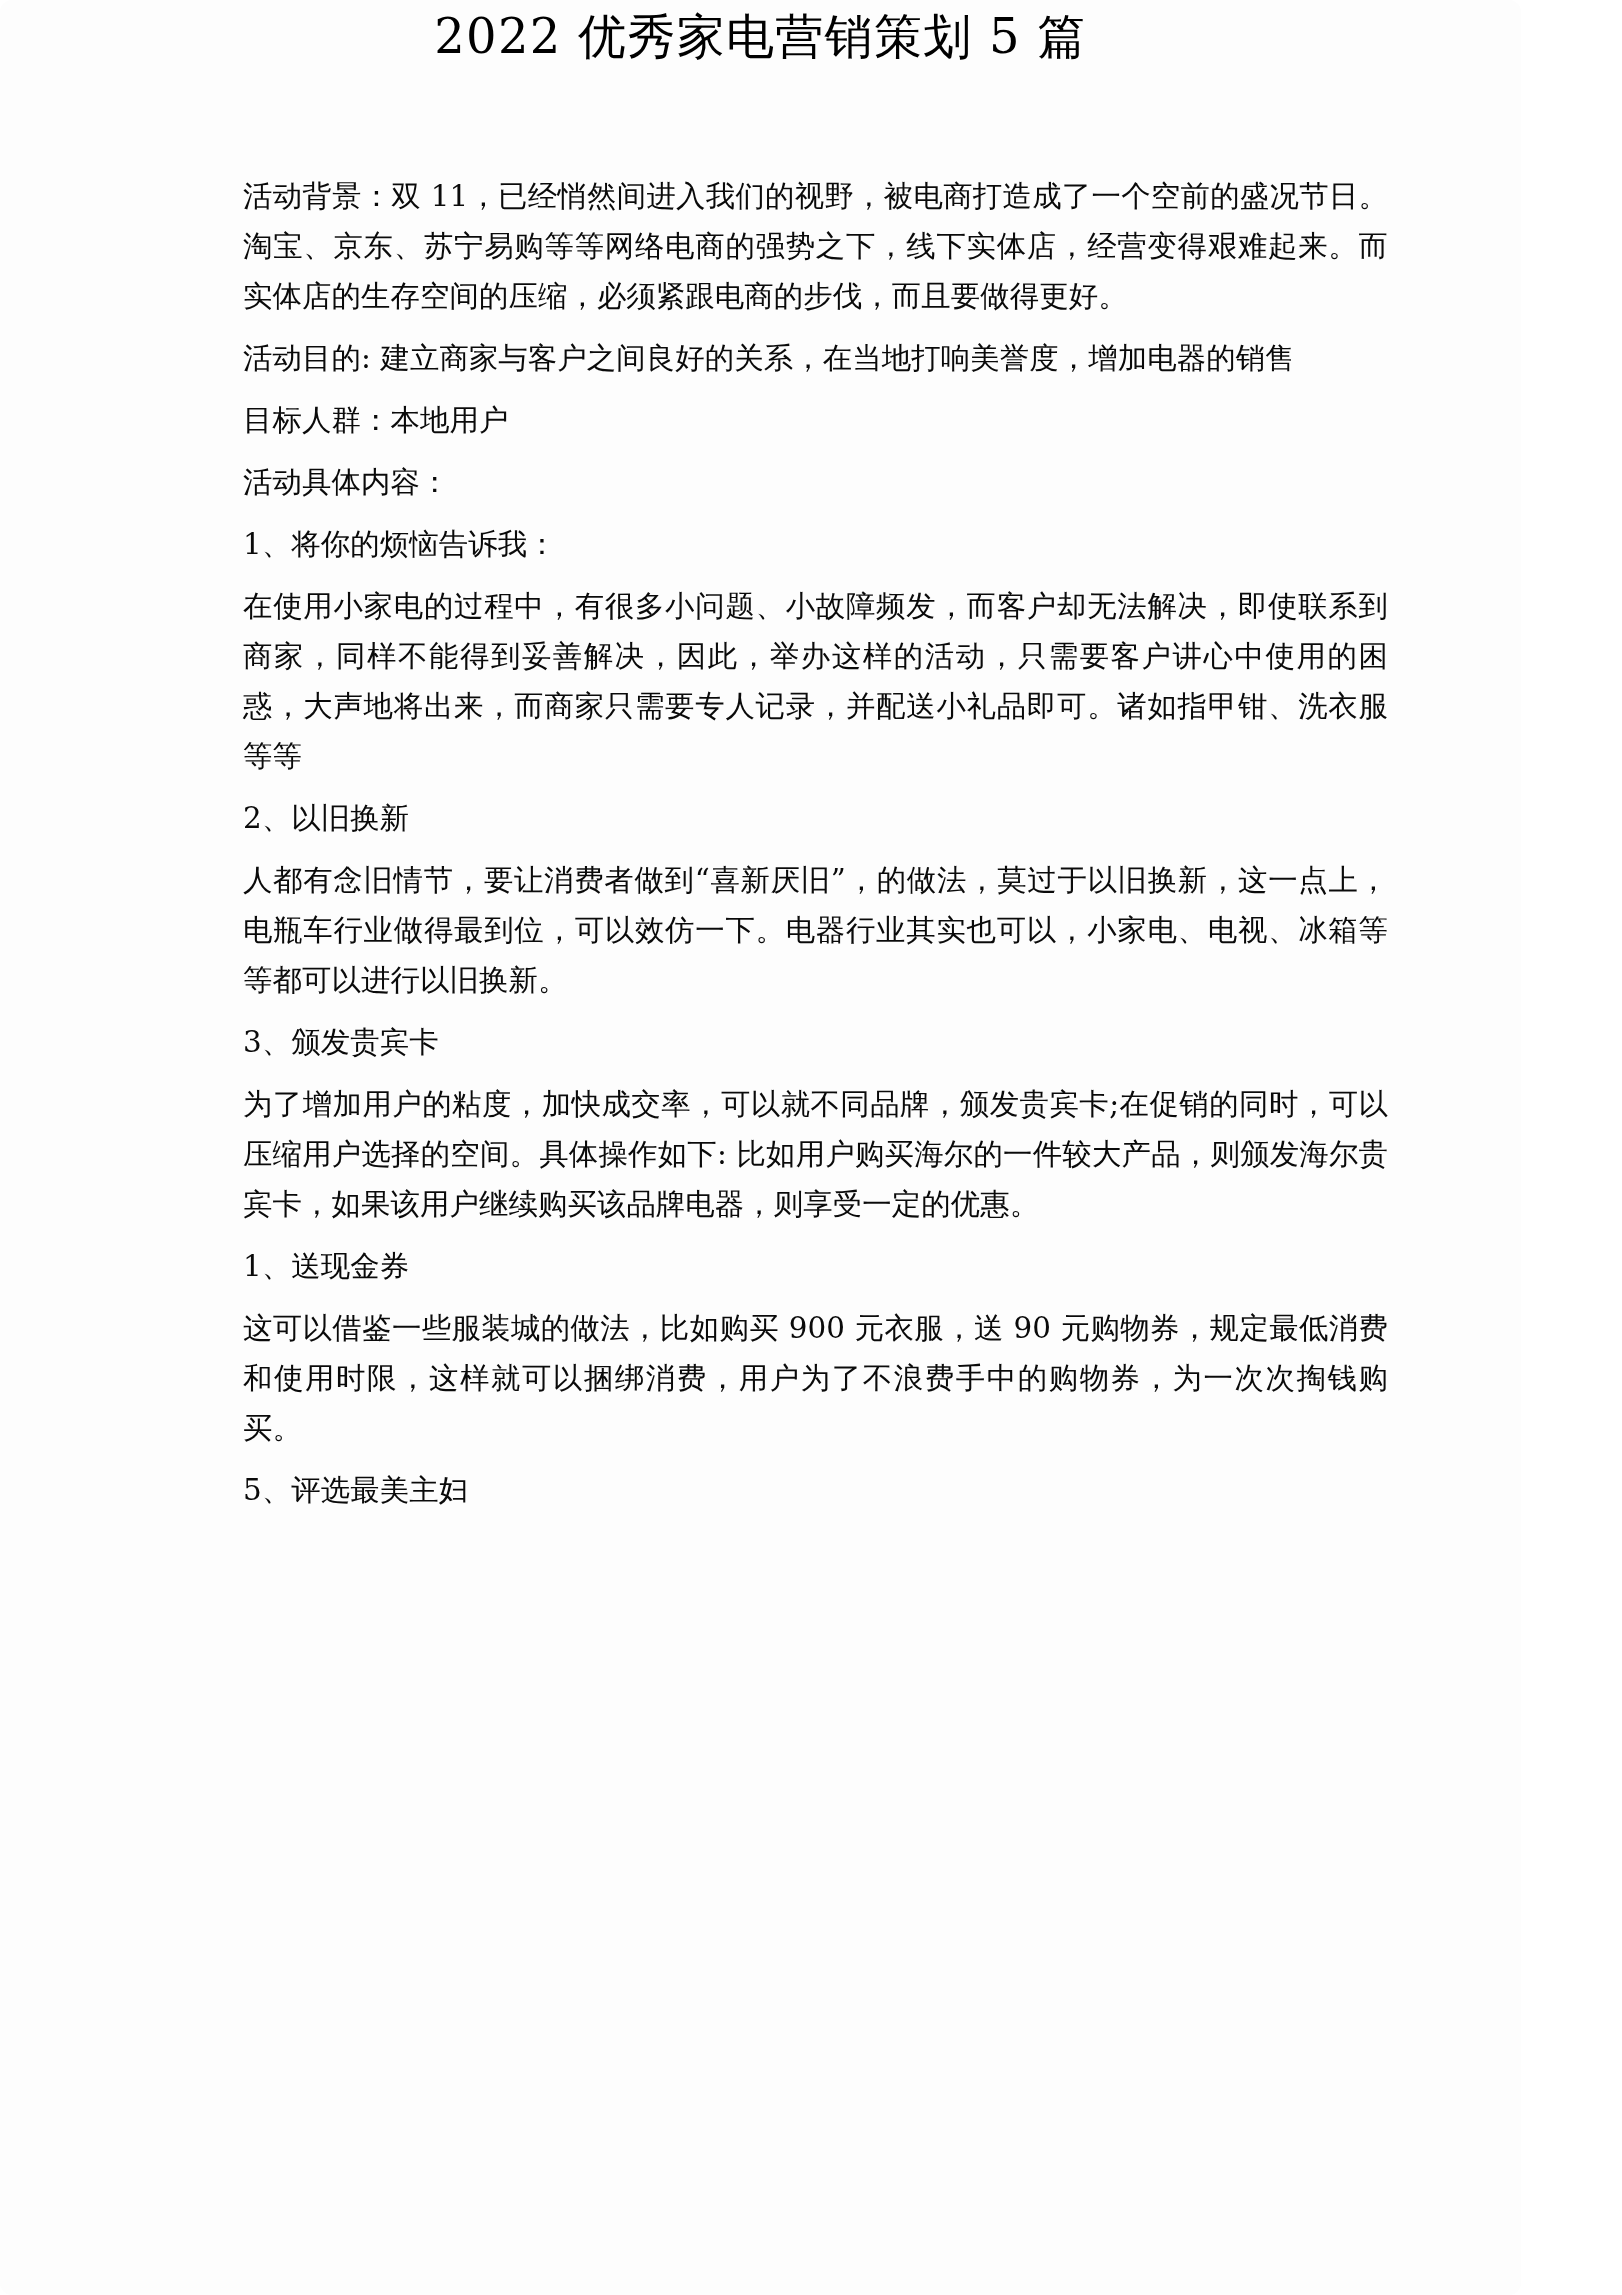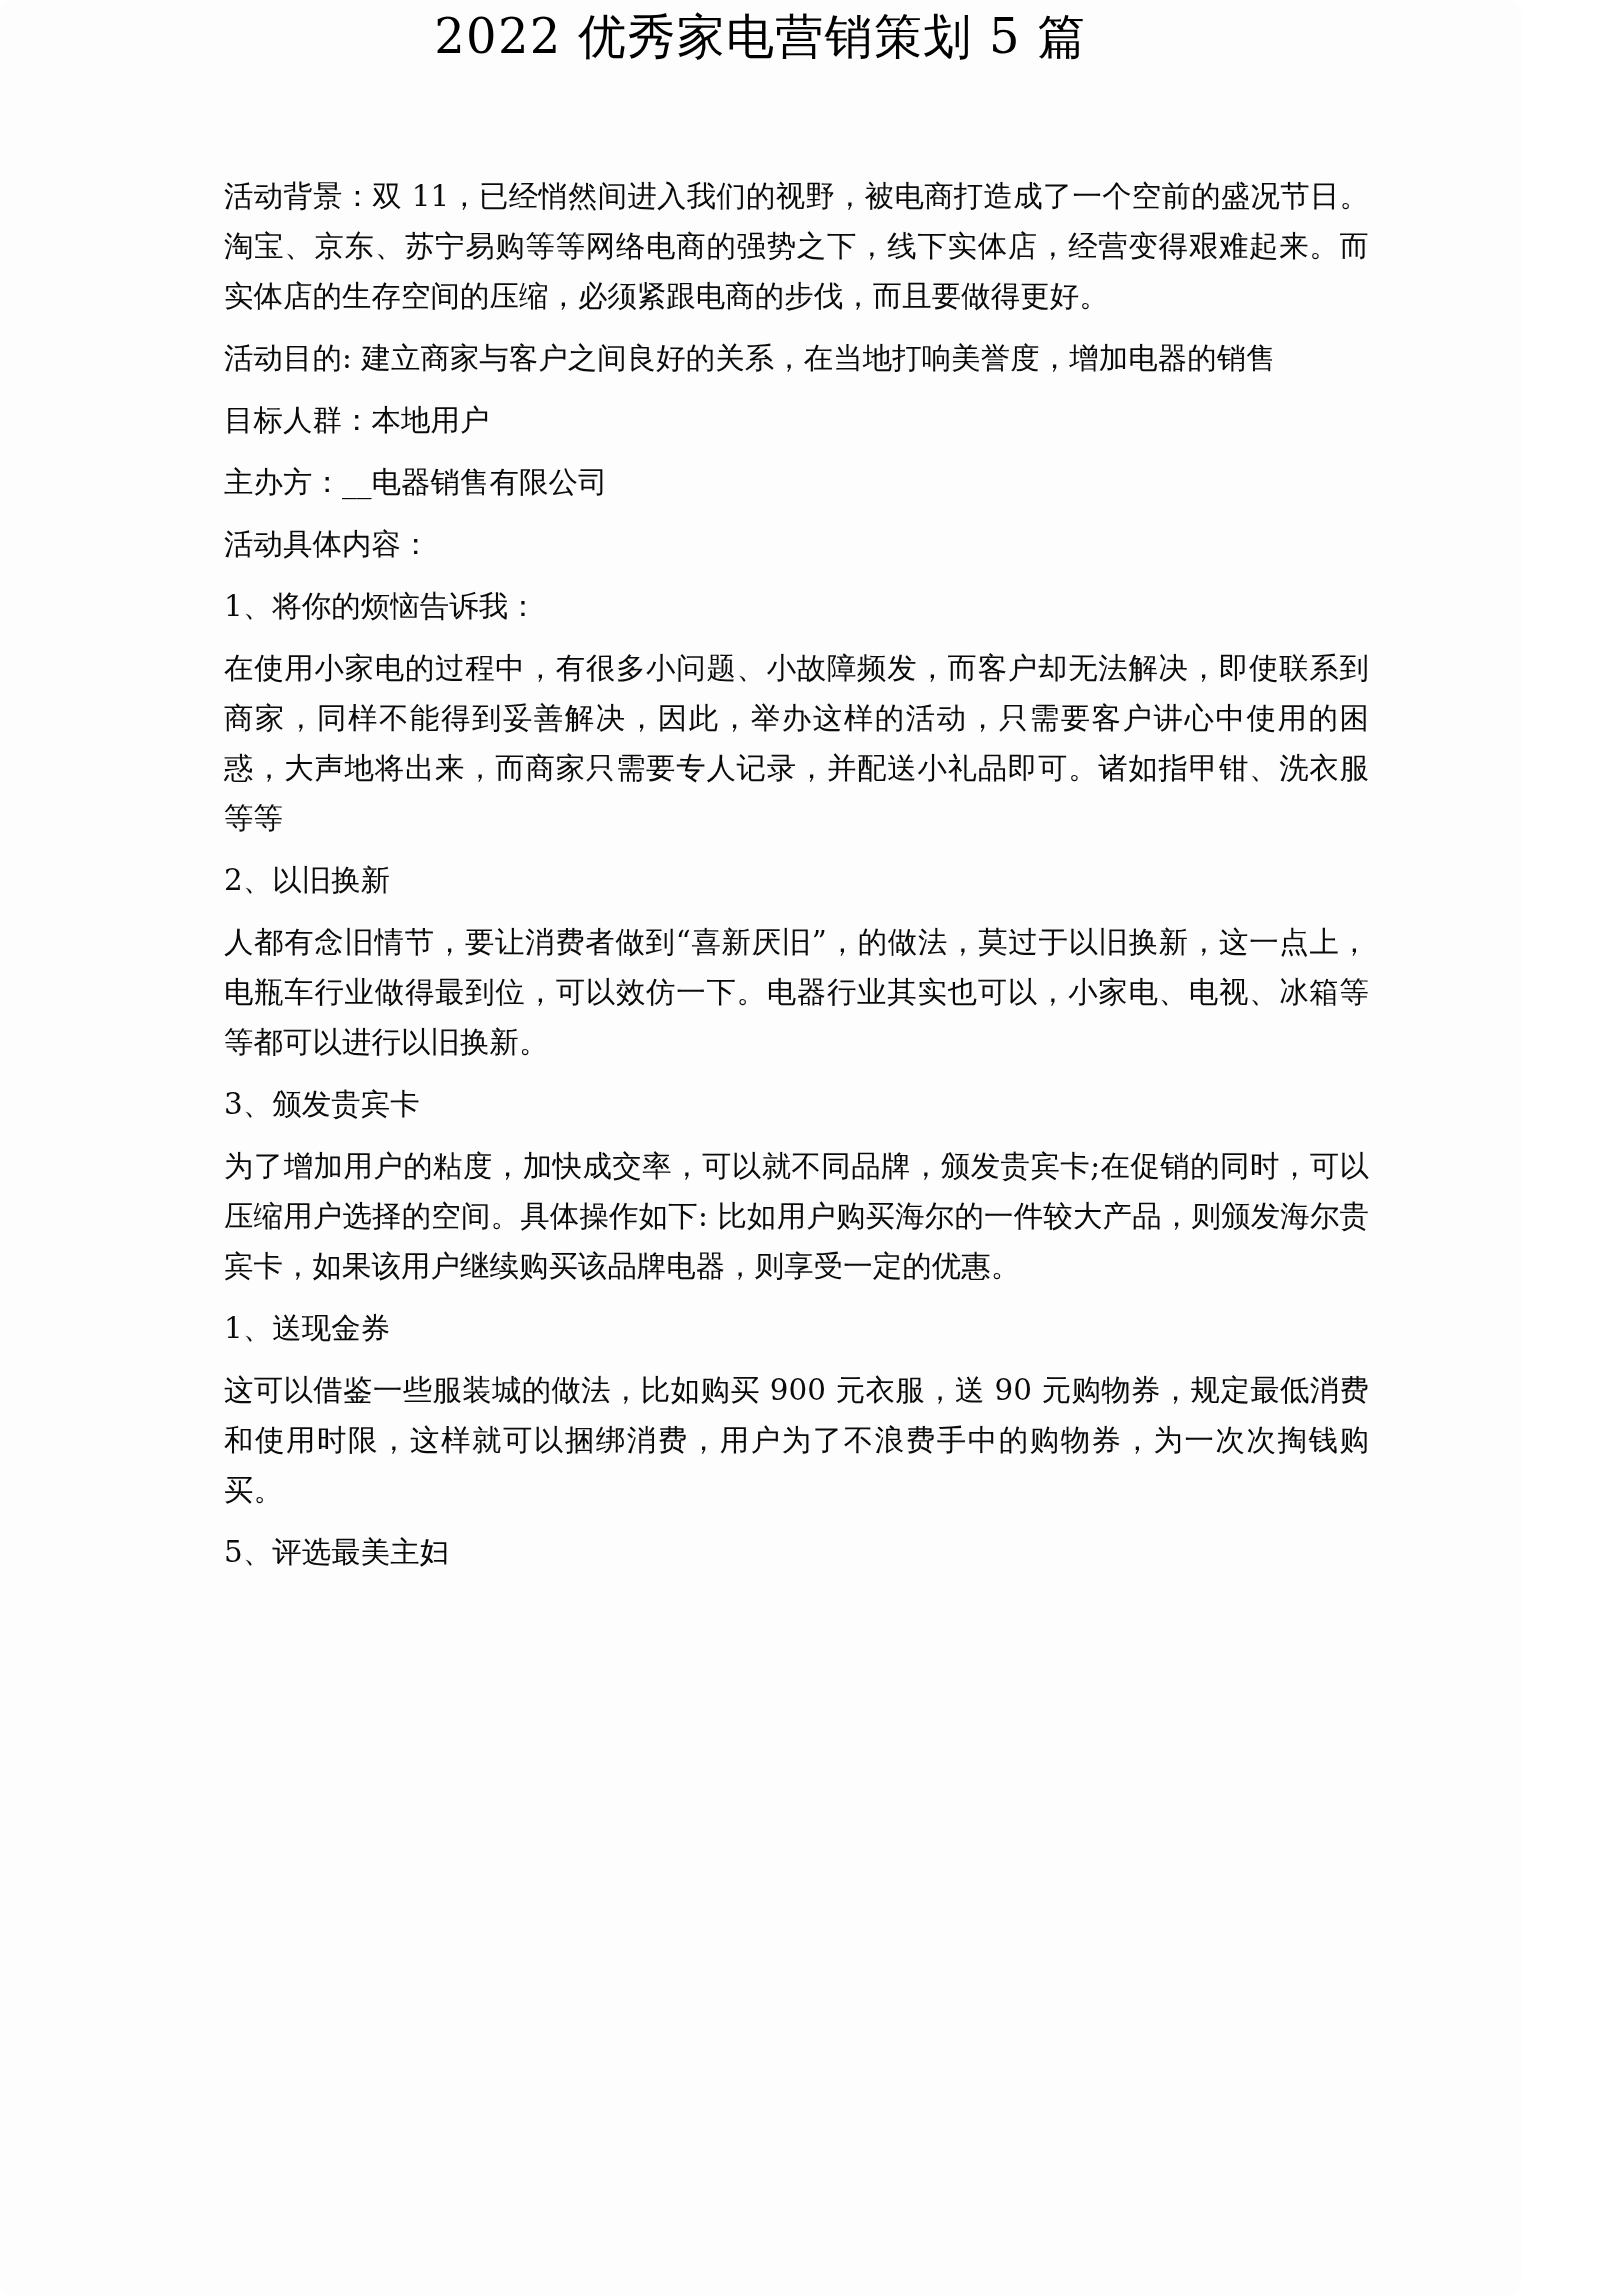--- a/index.html
+++ b/index.html
@@ -16,21 +16,21 @@
     position: relative;
     width: 1521px;
     height: 2295px;
     background: #fdfdfd;
     box-sizing: border-box;
     overflow: hidden;
     border-radius: 12px;
   }
   .doc-body {
     position: absolute;
-    left: 224px;
+    left: 243px;
     top: 171px;
     width: 1145px;
   }
   .doc-title {
     font-family: "DejaVu Serif", "Liberation Serif", serif;
     font-size: 48px;
     line-height: 72px;
     font-weight: 400;
     text-align: center;
     letter-spacing: 1.3px;
@@ -64,21 +64,20 @@
   <h1 class="doc-title">2022 优秀家电营销策划 5 篇</h1>
 
   <div class="doc-body">
 
     <p class="para">活动背景：双 11，已经悄然间进入我们的视野，被电商打造成了一个空前的盛况节日。淘宝、京东、苏宁易购等等网络电商的强势之下，线下实体店，经营变得艰难起来。而实体店的生存空间的压缩，必须紧跟电商的步伐，而且要做得更好。</p>
 
     <p class="para">活动目的: 建立商家与客户之间良好的关系，在当地打响美誉度，增加电器的销售</p>
 
     <p class="para short">目标人群：本地用户</p>
 
-    <p class="para short">主办方：__电器销售有限公司</p>
 
     <p class="para short">活动具体内容：</p>
 
     <p class="para short">1、将你的烦恼告诉我：</p>
 
     <p class="para">在使用小家电的过程中，有很多小问题、小故障频发，而客户却无法解决，即使联系到商家，同样不能得到妥善解决，因此，举办这样的活动，只需要客户讲心中使用的困惑，大声地将出来，而商家只需要专人记录，并配送小礼品即可。诸如指甲钳、洗衣服等等</p>
 
     <p class="para short">2、以旧换新</p>
 
     <p class="para">人都有念旧情节，要让消费者做到“喜新厌旧”，的做法，莫过于以旧换新，这一点上，电瓶车行业做得最到位，可以效仿一下。电器行业其实也可以，小家电、电视、冰箱等等都可以进行以旧换新。</p>

